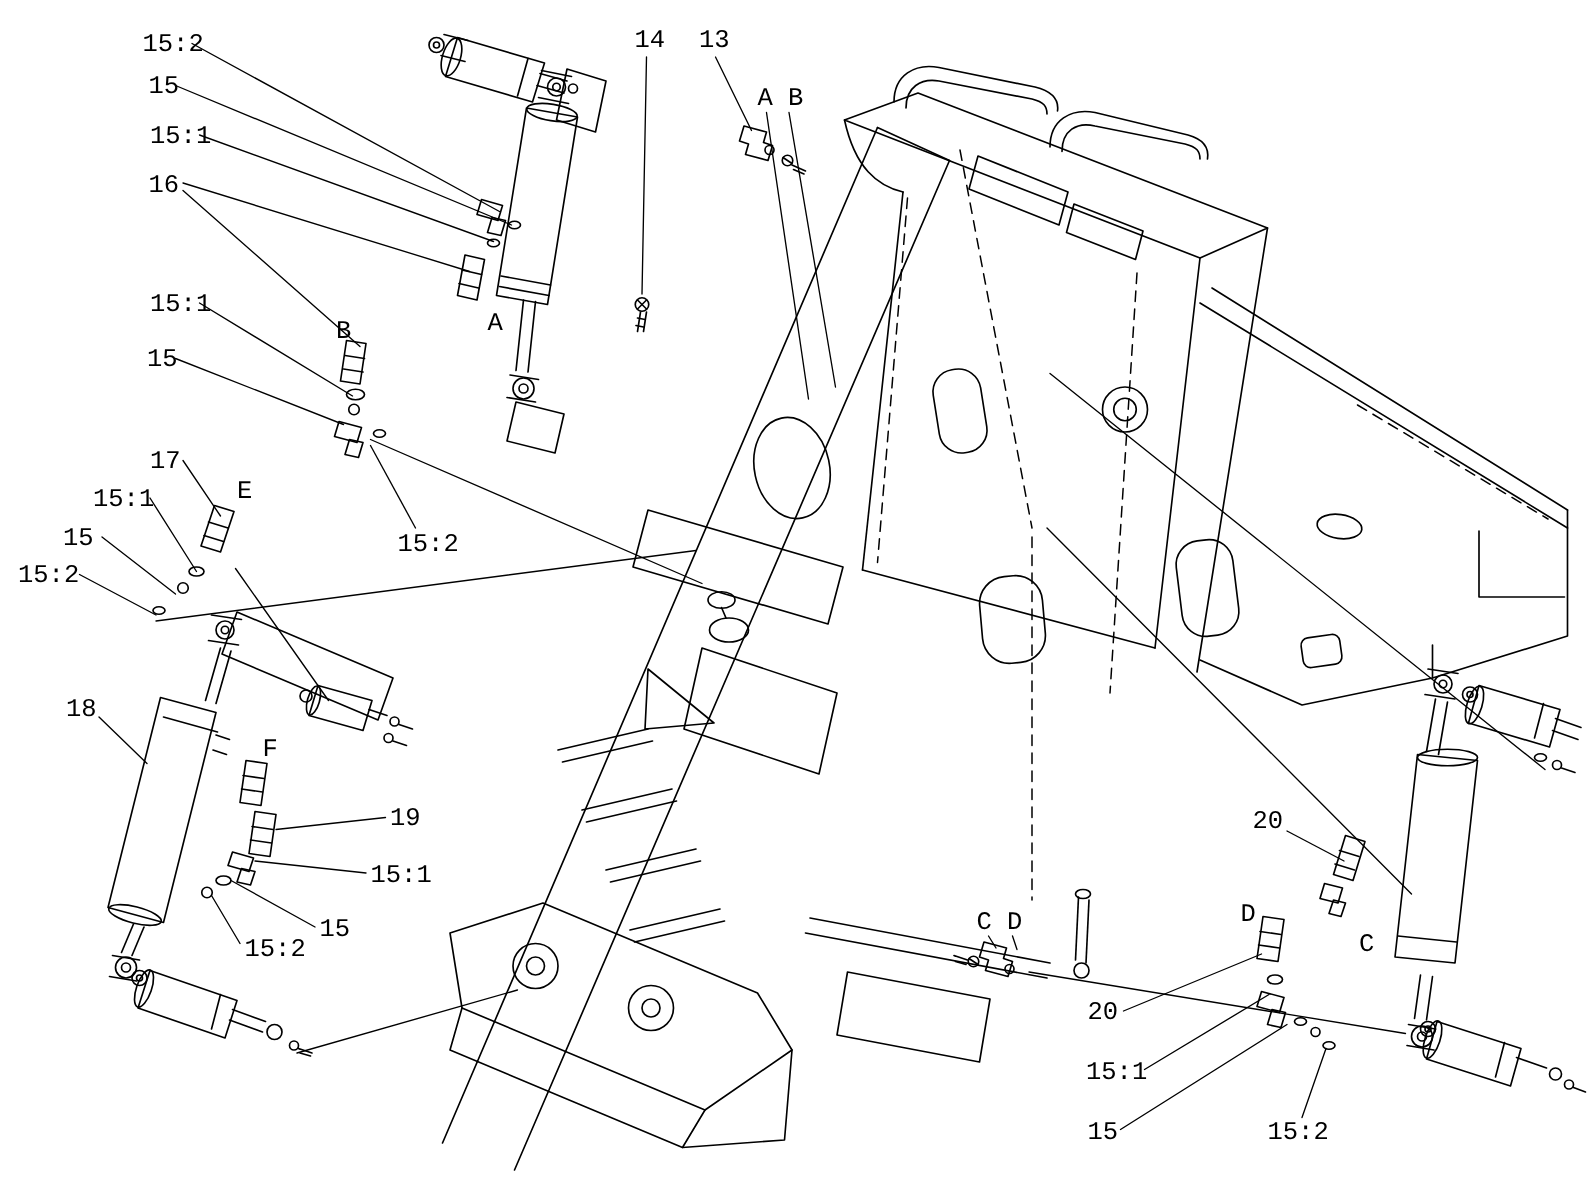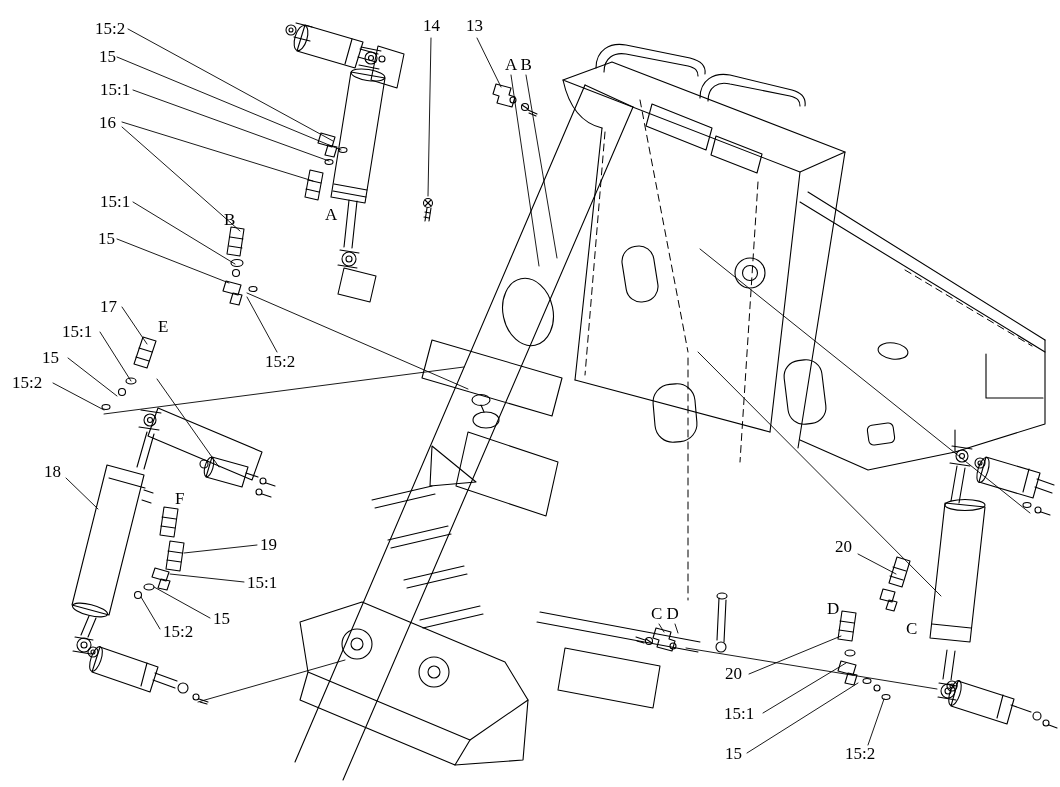--- a/index.html
+++ b/index.html
@@ -1,20 +1,20 @@
 <!DOCTYPE html>
 <html><head>
 <meta charset="utf-8">
 <style>
   html,body{margin:0;padding:0;background:#ffffff;}
   .stage{
     position:relative;
     width:1060px;height:787px;
     background:#ffffff;
-    font-family:Liberation Serif, serif;
+    font-family:Liberation Mono, monospace;
     overflow:hidden;
   }
   svg{position:absolute;left:0;top:0;}
   .ln{stroke:#000000;fill:none;stroke-width:1.1;stroke-linejoin:round;stroke-linecap:round;}
   .thin{stroke-width:0.9;}
   .dash{stroke-dasharray:7 5;stroke-width:1;}
   .callout{font-size:17px;fill:#000000;stroke:none;}
   .letter{font-size:17px;fill:#000000;stroke:none;}
 </style>
 </head>

